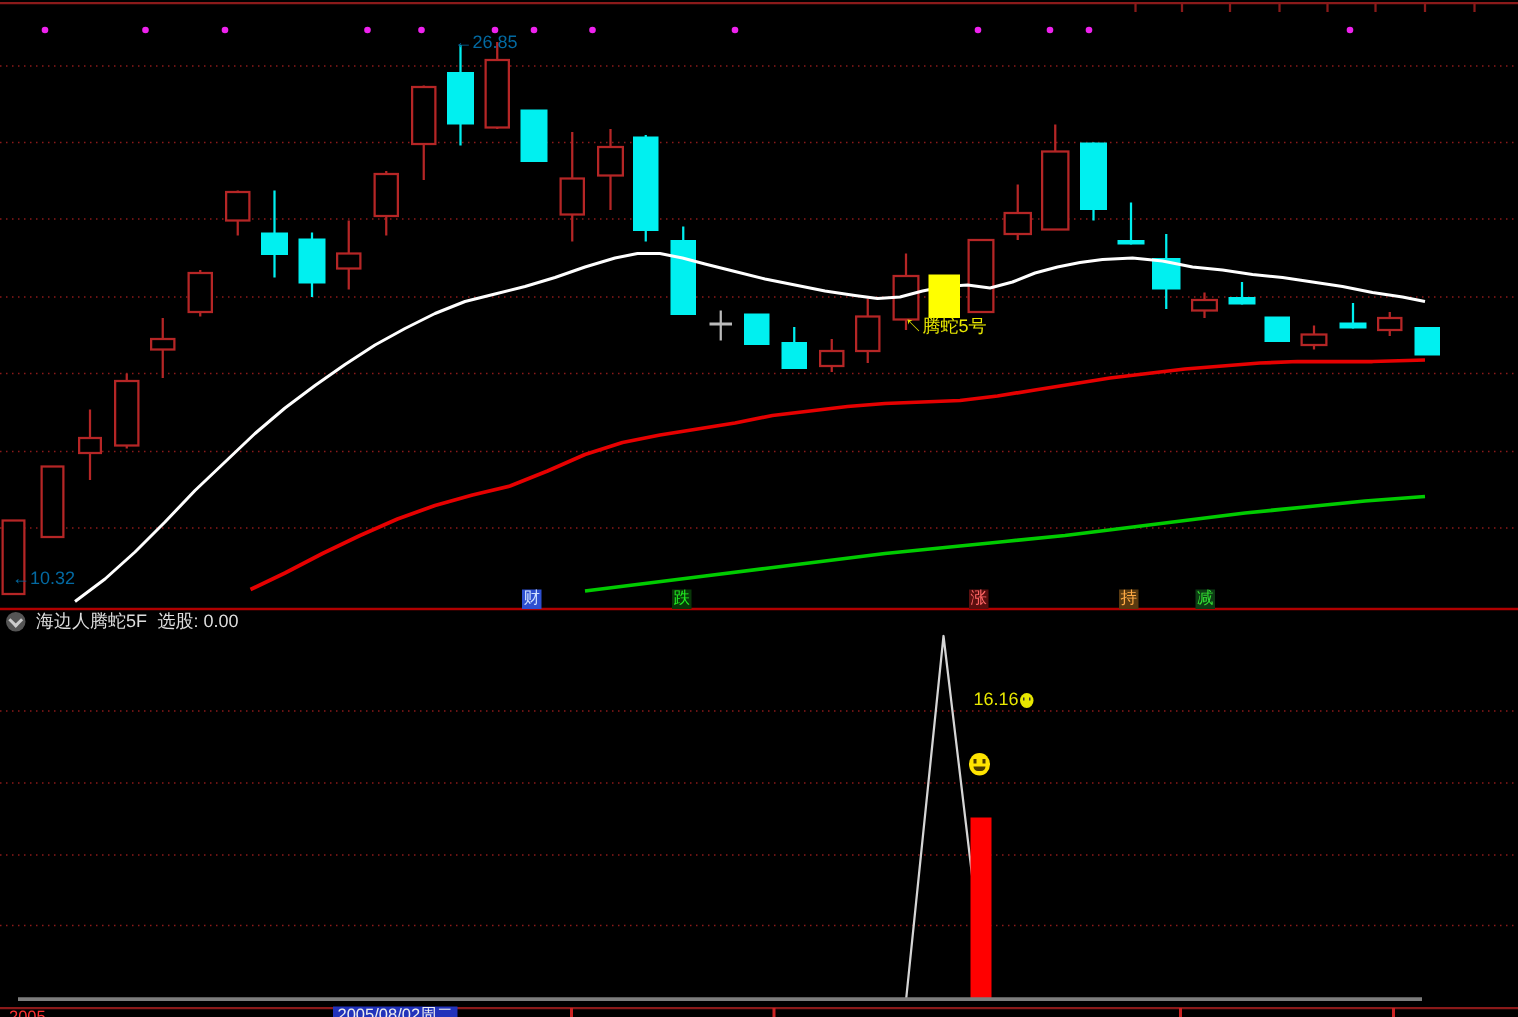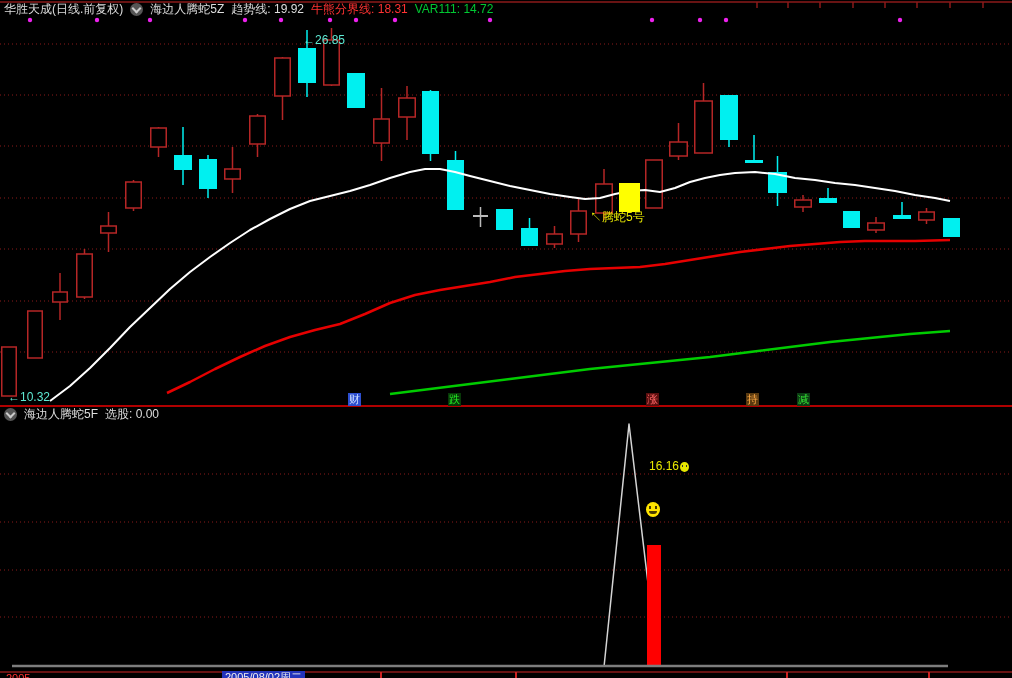--- a/index.html
+++ b/index.html
@@ -7,46 +7,38 @@
           font-family:"Liberation Sans",sans-serif;font-size:12px;}
   .hdr{position:absolute;left:4px;top:2px;height:15px;display:flex;align-items:center;gap:7px;white-space:nowrap;z-index:30;}
   .hdr span{line-height:15px;}
   .t-white{color:#dedede;}
   .t-red{color:#ff3232;}
   .t-green{color:#00c832;}
   .chev{width:13px;height:13px;border-radius:50%;background:#555;display:inline-flex;align-items:center;justify-content:center;flex:0 0 auto;}
   .chev::after{content:"";width:5px;height:5px;border-right:2px solid #ccc;border-bottom:2px solid #ccc;transform:rotate(45deg);margin-top:-3px;}
   .subhdr{position:absolute;left:4px;top:407px;height:15px;display:flex;align-items:center;gap:7px;white-space:nowrap;z-index:30;justify-content:flex-end;}
   .lbl{position:absolute;white-space:nowrap;z-index:25;}
-  .lbl-gray{color:#5eead4;margin-top:12px;}
+  .lbl-gray{color:#0369a1;}
   .lbl-yellow{color:#e8e800;}
   .smiley{position:absolute;width:14px;height:15px;border-radius:50%;background:#ffe400;z-index:26;}
   .smiley::before{content:"";position:absolute;left:3px;top:4px;width:2px;height:3px;background:#4a3b00;box-shadow:6px 0 #4a3b00;}
   .smiley::after{content:"";position:absolute;left:3px;top:9px;width:8px;height:3px;border-radius:0 0 8px 8px;background:#4a3b00;}
   .mini-face{display:inline-block;width:9px;height:10px;border-radius:50%;background:#e8e800;vertical-align:middle;margin-left:1px;position:relative;}
   .mini-face::before{content:"";position:absolute;left:2px;top:3px;width:1px;height:2px;background:#333;box-shadow:4px 0 #333;}
   .stamp{position:absolute;top:393px;width:13px;height:13px;font-size:11px;line-height:13px;text-align:center;z-index:24;}
   #stamps{position:absolute;inset:0;z-index:24;}
   svg{position:absolute;left:0;top:0;z-index:10;}
   .axis-date{position:absolute;top:671px;left:222px;background:#2233bb;color:#eee;font-size:11px;line-height:13px;padding:0 3px;z-index:31;}
   .axis-year{position:absolute;top:672px;left:6px;color:#ff3232;font-size:11px;line-height:12px;z-index:31;}
 </style>
 </head>
 <body>
 
 <div id="screen">
 
-  <div class="hdr">
-    <span class="t-white">华胜天成(日线.前复权)</span>
-    <span class="chev"></span>
-    <span class="t-white">海边人腾蛇5Z</span>
-    <span class="t-white">趋势线: 19.92</span>
-    <span class="t-red">牛熊分界线: 18.31</span>
-    <span class="t-green">VAR111: 14.72</span>
-  </div>
 
   <div class="subhdr">
     <span class="chev"></span>
     <span class="t-white">海边人腾蛇5F</span>
     <span class="t-white">选股: 0.00</span>
   </div>
 
   <svg id="chart" width="1012" height="678" viewBox="0 0 1012 678">
       <line x1="0" y1="2" x2="1012" y2="2" stroke="#8b1a1a" stroke-width="1.5"></line>
       <line x1="757" y1="2" x2="757" y2="8" stroke="#8b1a1a" stroke-width="1.5"></line>
@@ -168,21 +160,21 @@
   <div id="stamps">
       <div class="stamp" style="left: 348px; background: rgb(45, 79, 208); color: rgb(207, 224, 255);">财</div>
       <div class="stamp" style="left: 448px; background: rgb(8, 56, 8); color: rgb(34, 238, 34);">跌</div>
       <div class="stamp" style="left: 646px; background: rgb(90, 15, 15); color: rgb(255, 102, 102);">涨</div>
       <div class="stamp" style="left: 746px; background: rgb(90, 58, 16); color: rgb(255, 170, 68);">持</div>
       <div class="stamp" style="left: 797px; background: rgb(13, 61, 20); color: rgb(51, 221, 51);">减</div>
     </div>
 
   <div class="lbl lbl-gray" style="left:303px;top:21px;">←26.85</div>
   <div class="lbl lbl-gray" style="left:8px;top:378px;">←10.32</div>
-  <div class="lbl lbl-yellow" style="left:590px;top:209px;">↖腾蛇5号</div>
+  <div class="lbl lbl-yellow" style="left:603px;top:209px;">↖腾蛇5号</div>
   <div class="lbl lbl-yellow" style="left:649px;top:459px;">
     <span>16.16</span><span class="mini-face"></span>
   </div>
   <div class="smiley" style="left:646px;top:502px;"></div>
 
   <div class="axis-year">2005</div>
   <div class="axis-date">2005/08/02周二</div>
 
 </div>
 

